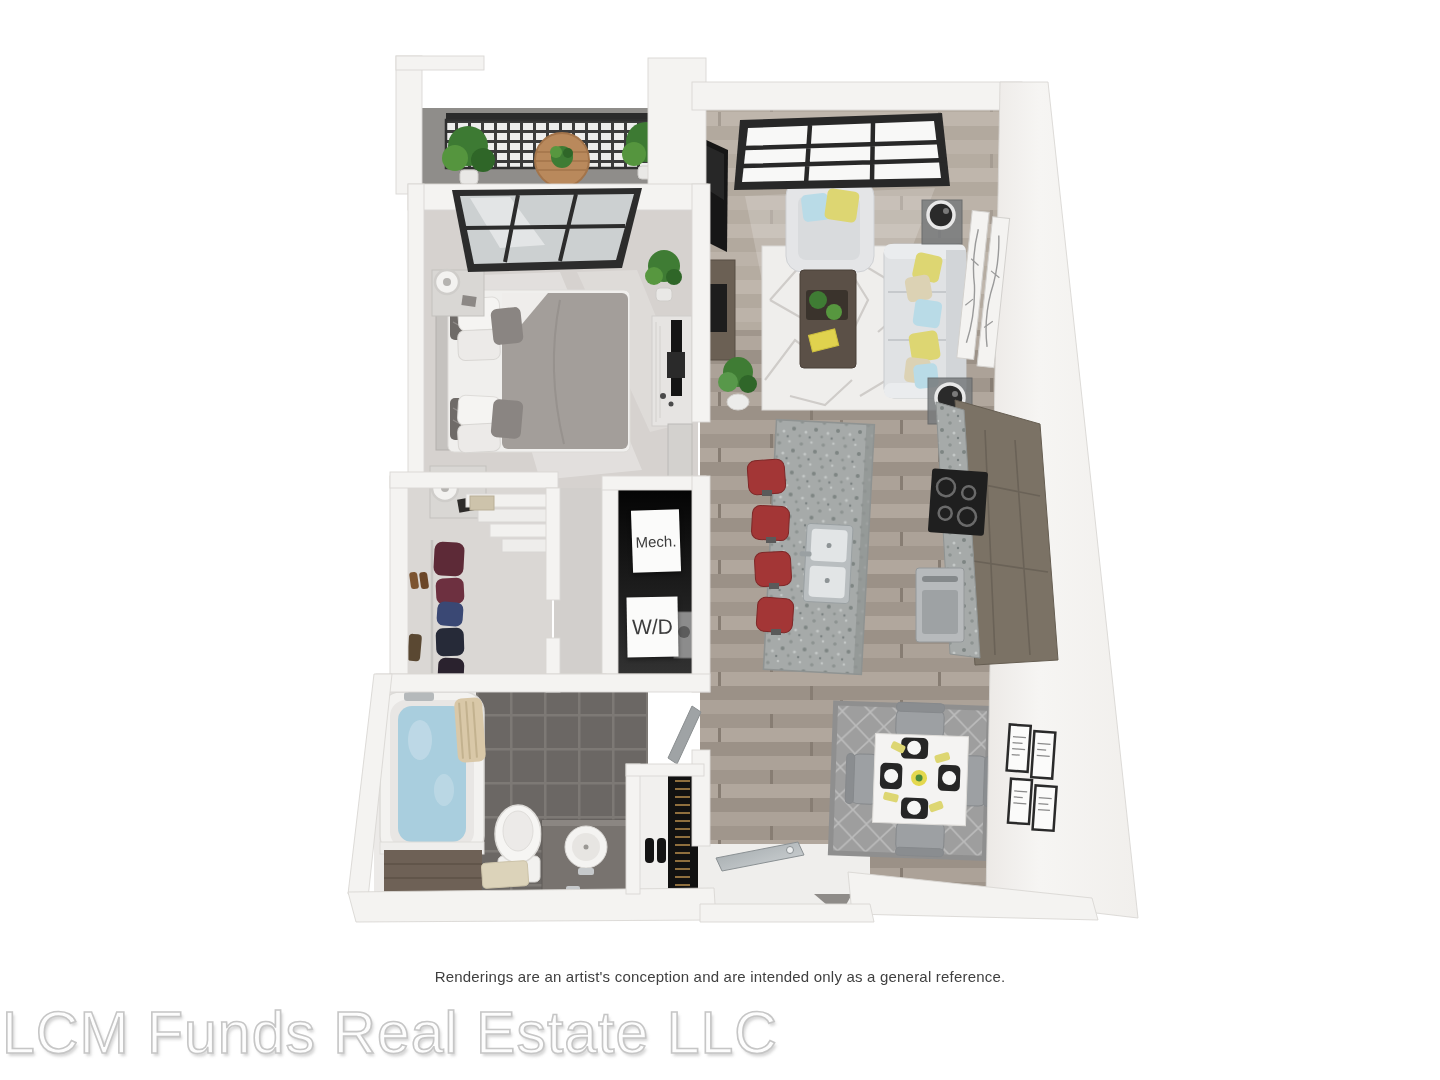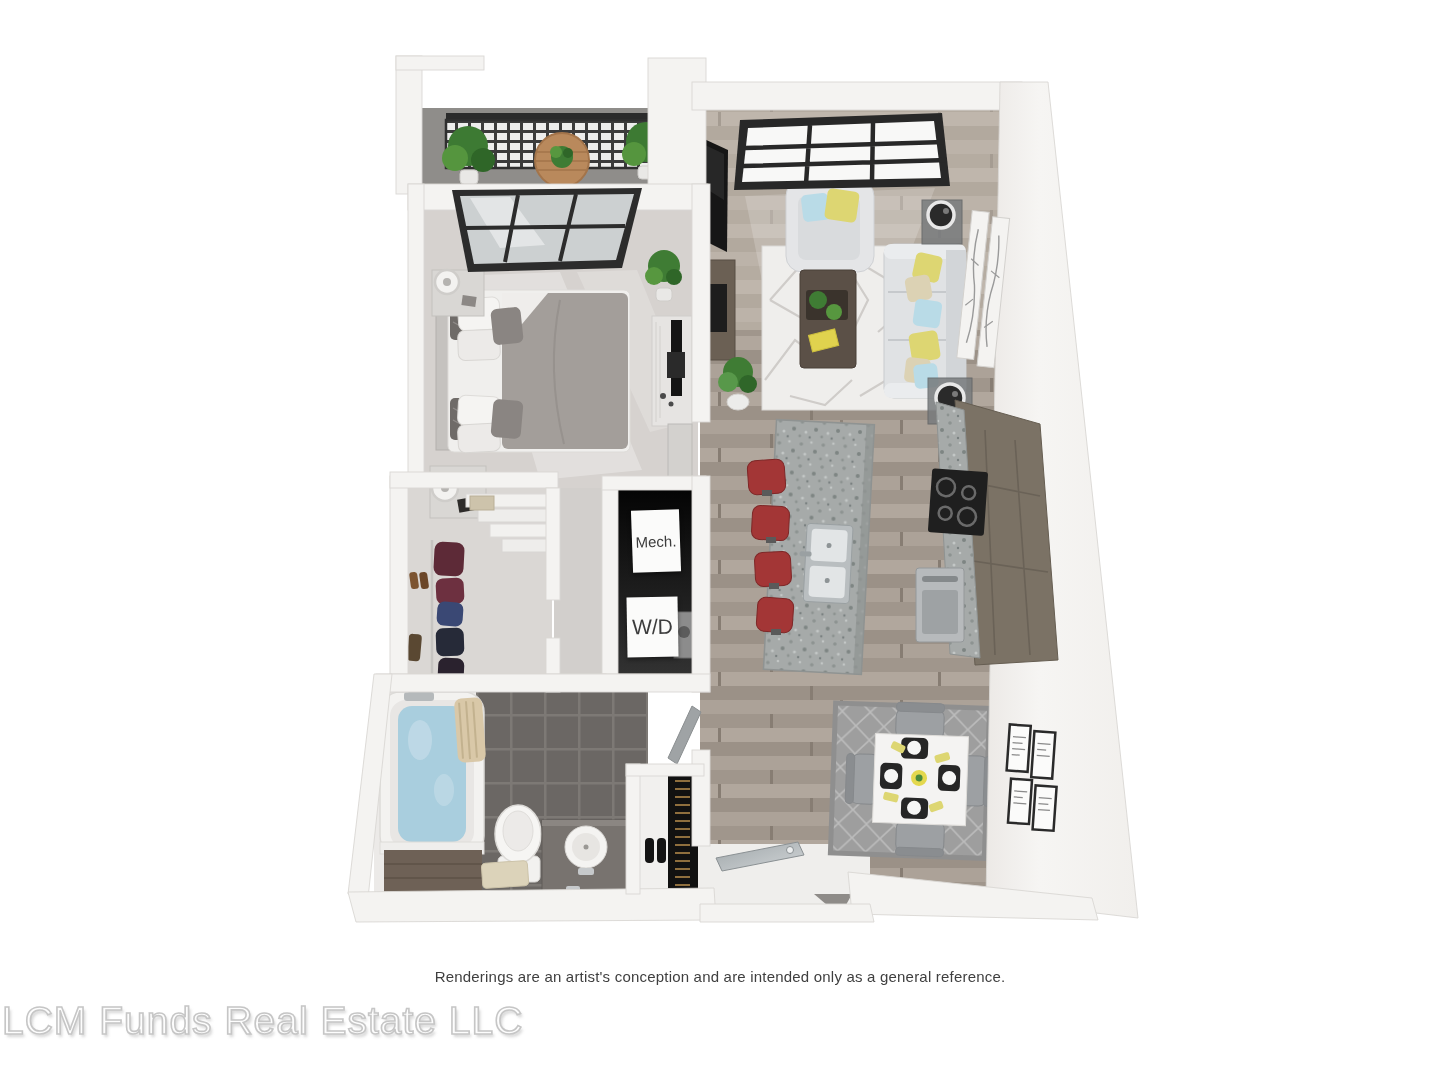--- a/index.html
+++ b/index.html
@@ -7,21 +7,21 @@
          font-family:"Liberation Sans", sans-serif;}
   #plan-svg{position:absolute;left:0;top:0;}
   .closet-label{position:absolute;background:#fbfbfa;display:flex;align-items:center;justify-content:center;
       color:#3c3c3c;box-shadow:0 2px 4px rgba(0,0,0,.45);}
   #mech-label{left:632px;top:510px;width:48px;height:62px;font-size:15px;transform:rotate(-2deg);}
   #wd-label{left:627px;top:597px;width:51px;height:60px;font-size:21px;transform:rotate(-1deg);}
   .disclaimer{position:absolute;left:0;width:1440px;text-align:center;color:#3f3f3f;
       font-size:15px;letter-spacing:.2px;}
   #disclaimer-1{top:968px;}
   #disclaimer-2{top:996px;}
-  #watermark{position:absolute;left:2px;top:999px;font-size:39px;letter-spacing:1px;white-space:nowrap;
+  #watermark{position:absolute;left:2px;top:999px;font-size:59px;letter-spacing:1px;white-space:nowrap;
       color:#fdfdfd;-webkit-text-stroke:1.6px #c6c6c6;
       text-shadow:2px 3px 3px rgba(150,150,150,.4), -1px -2px 2px rgba(255,255,255,.95);}
 </style>
 </head>
 <body>
 
 <div id="stage">
 <svg id="plan-svg" width="1440" height="1080" viewBox="0 0 1440 1080">
   <defs>
     <pattern id="wood" patternUnits="userSpaceOnUse" width="220" height="56">

